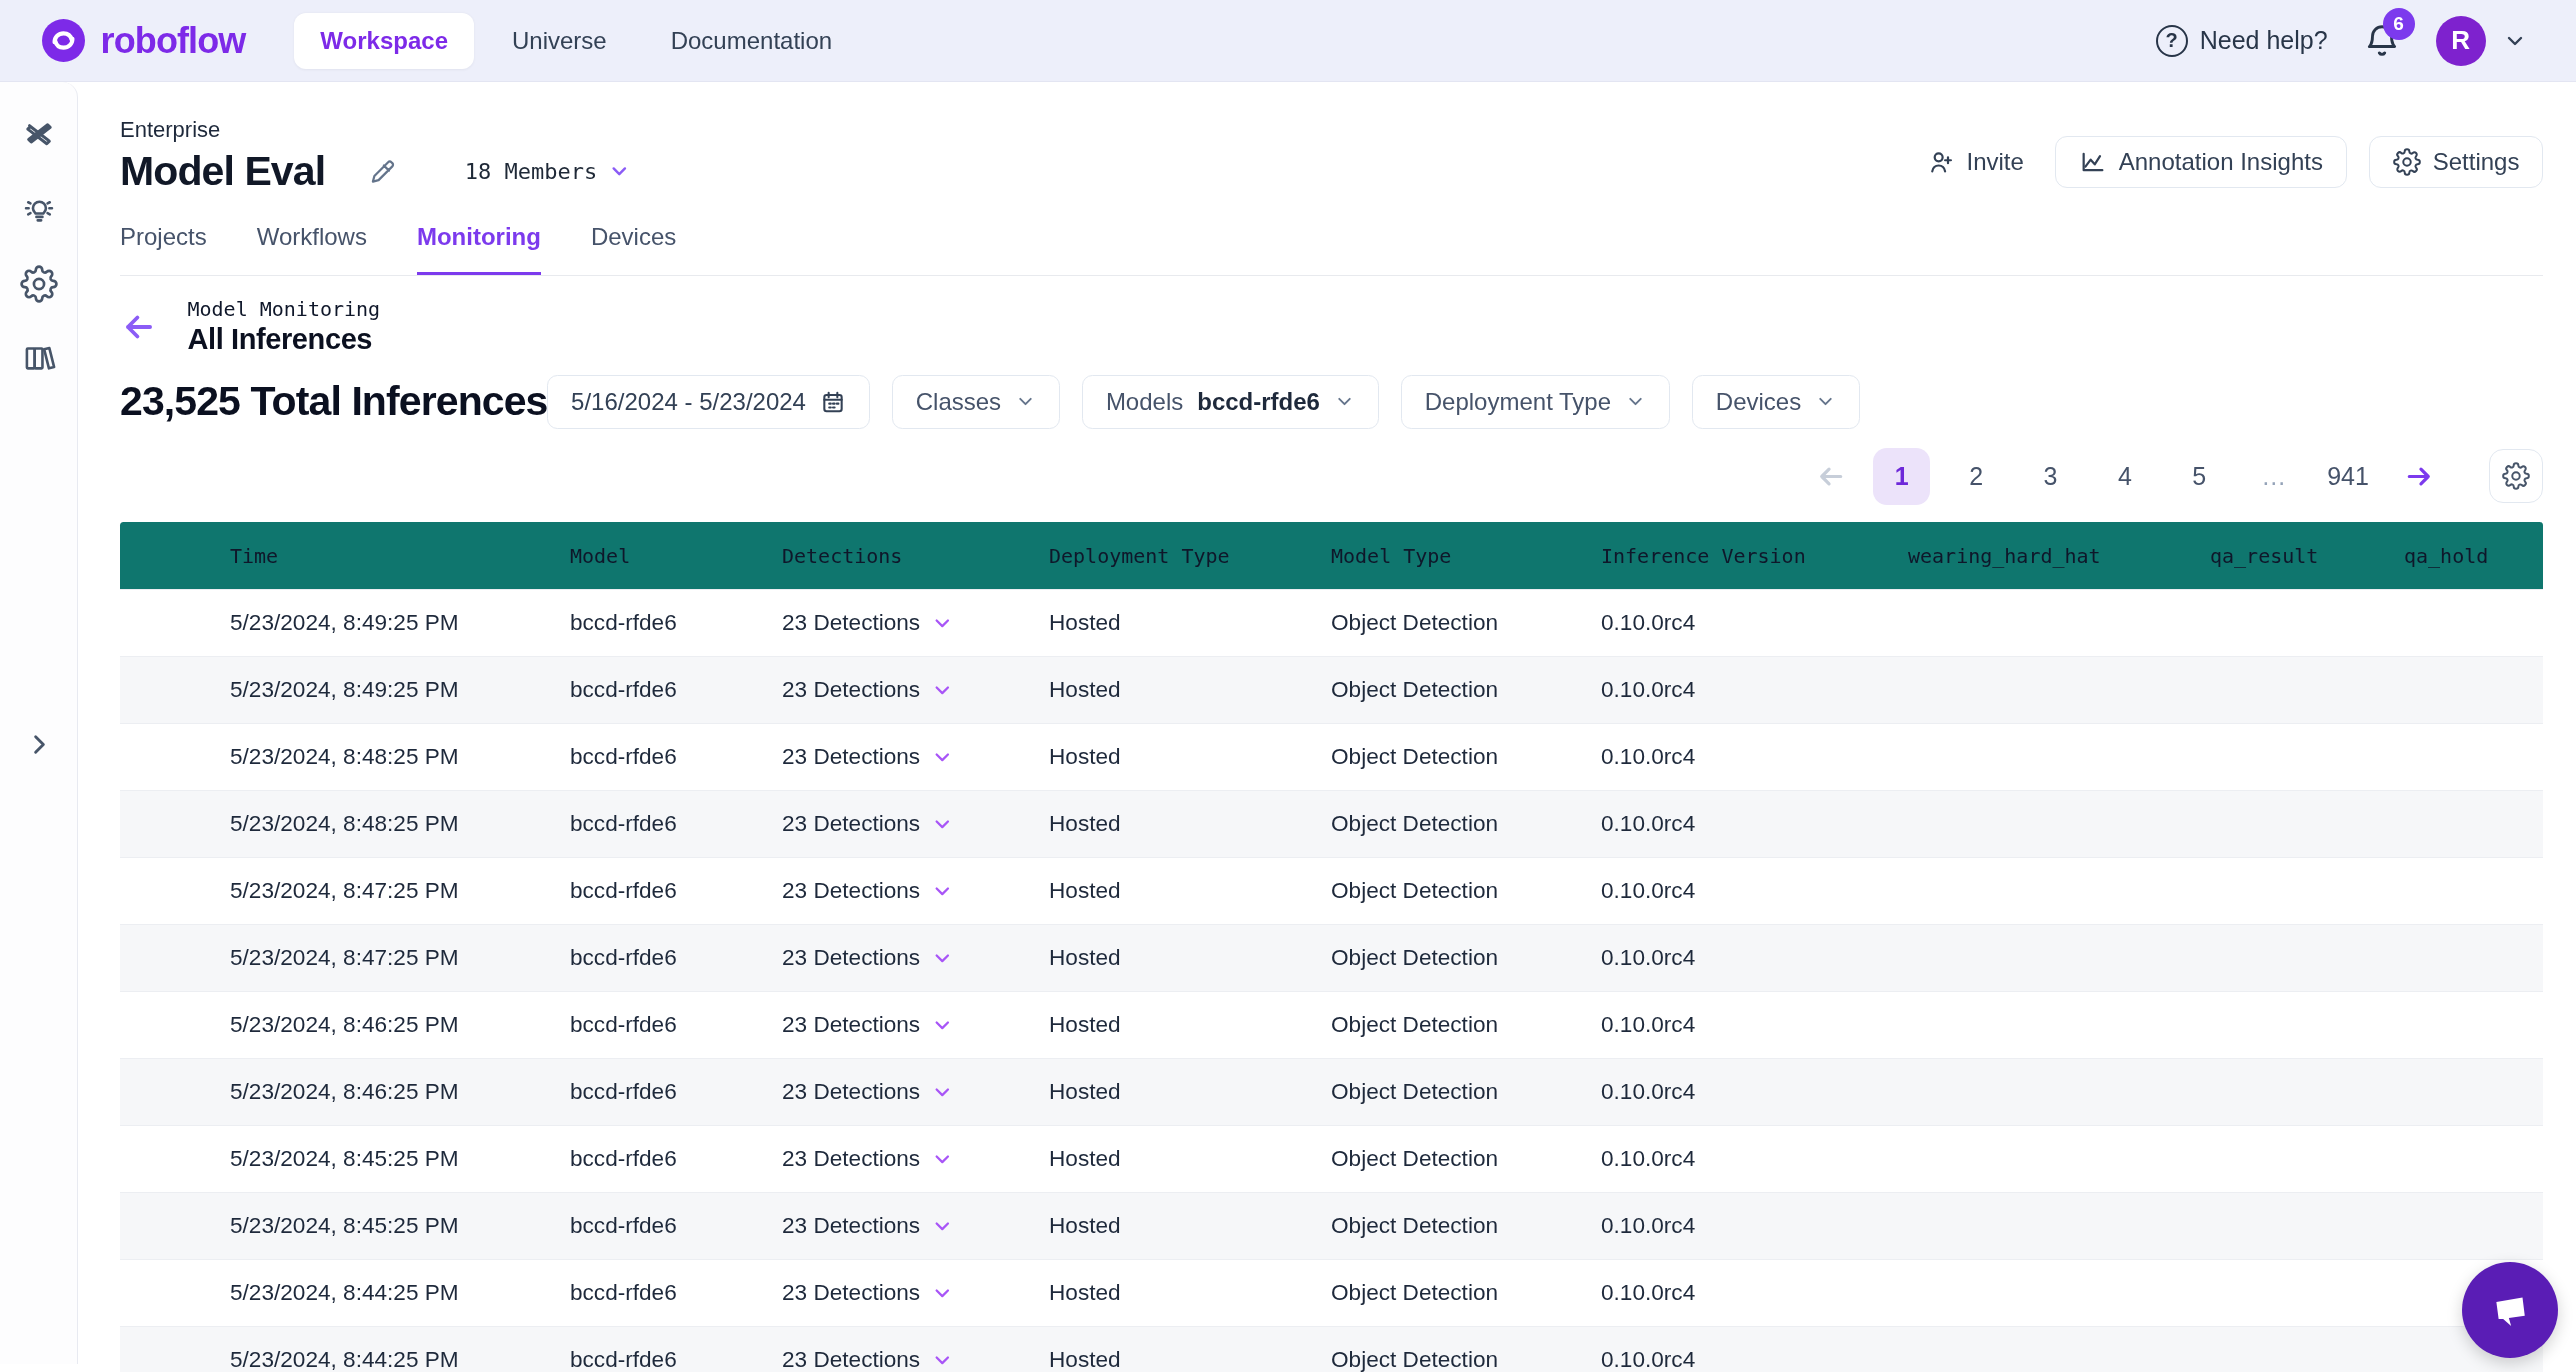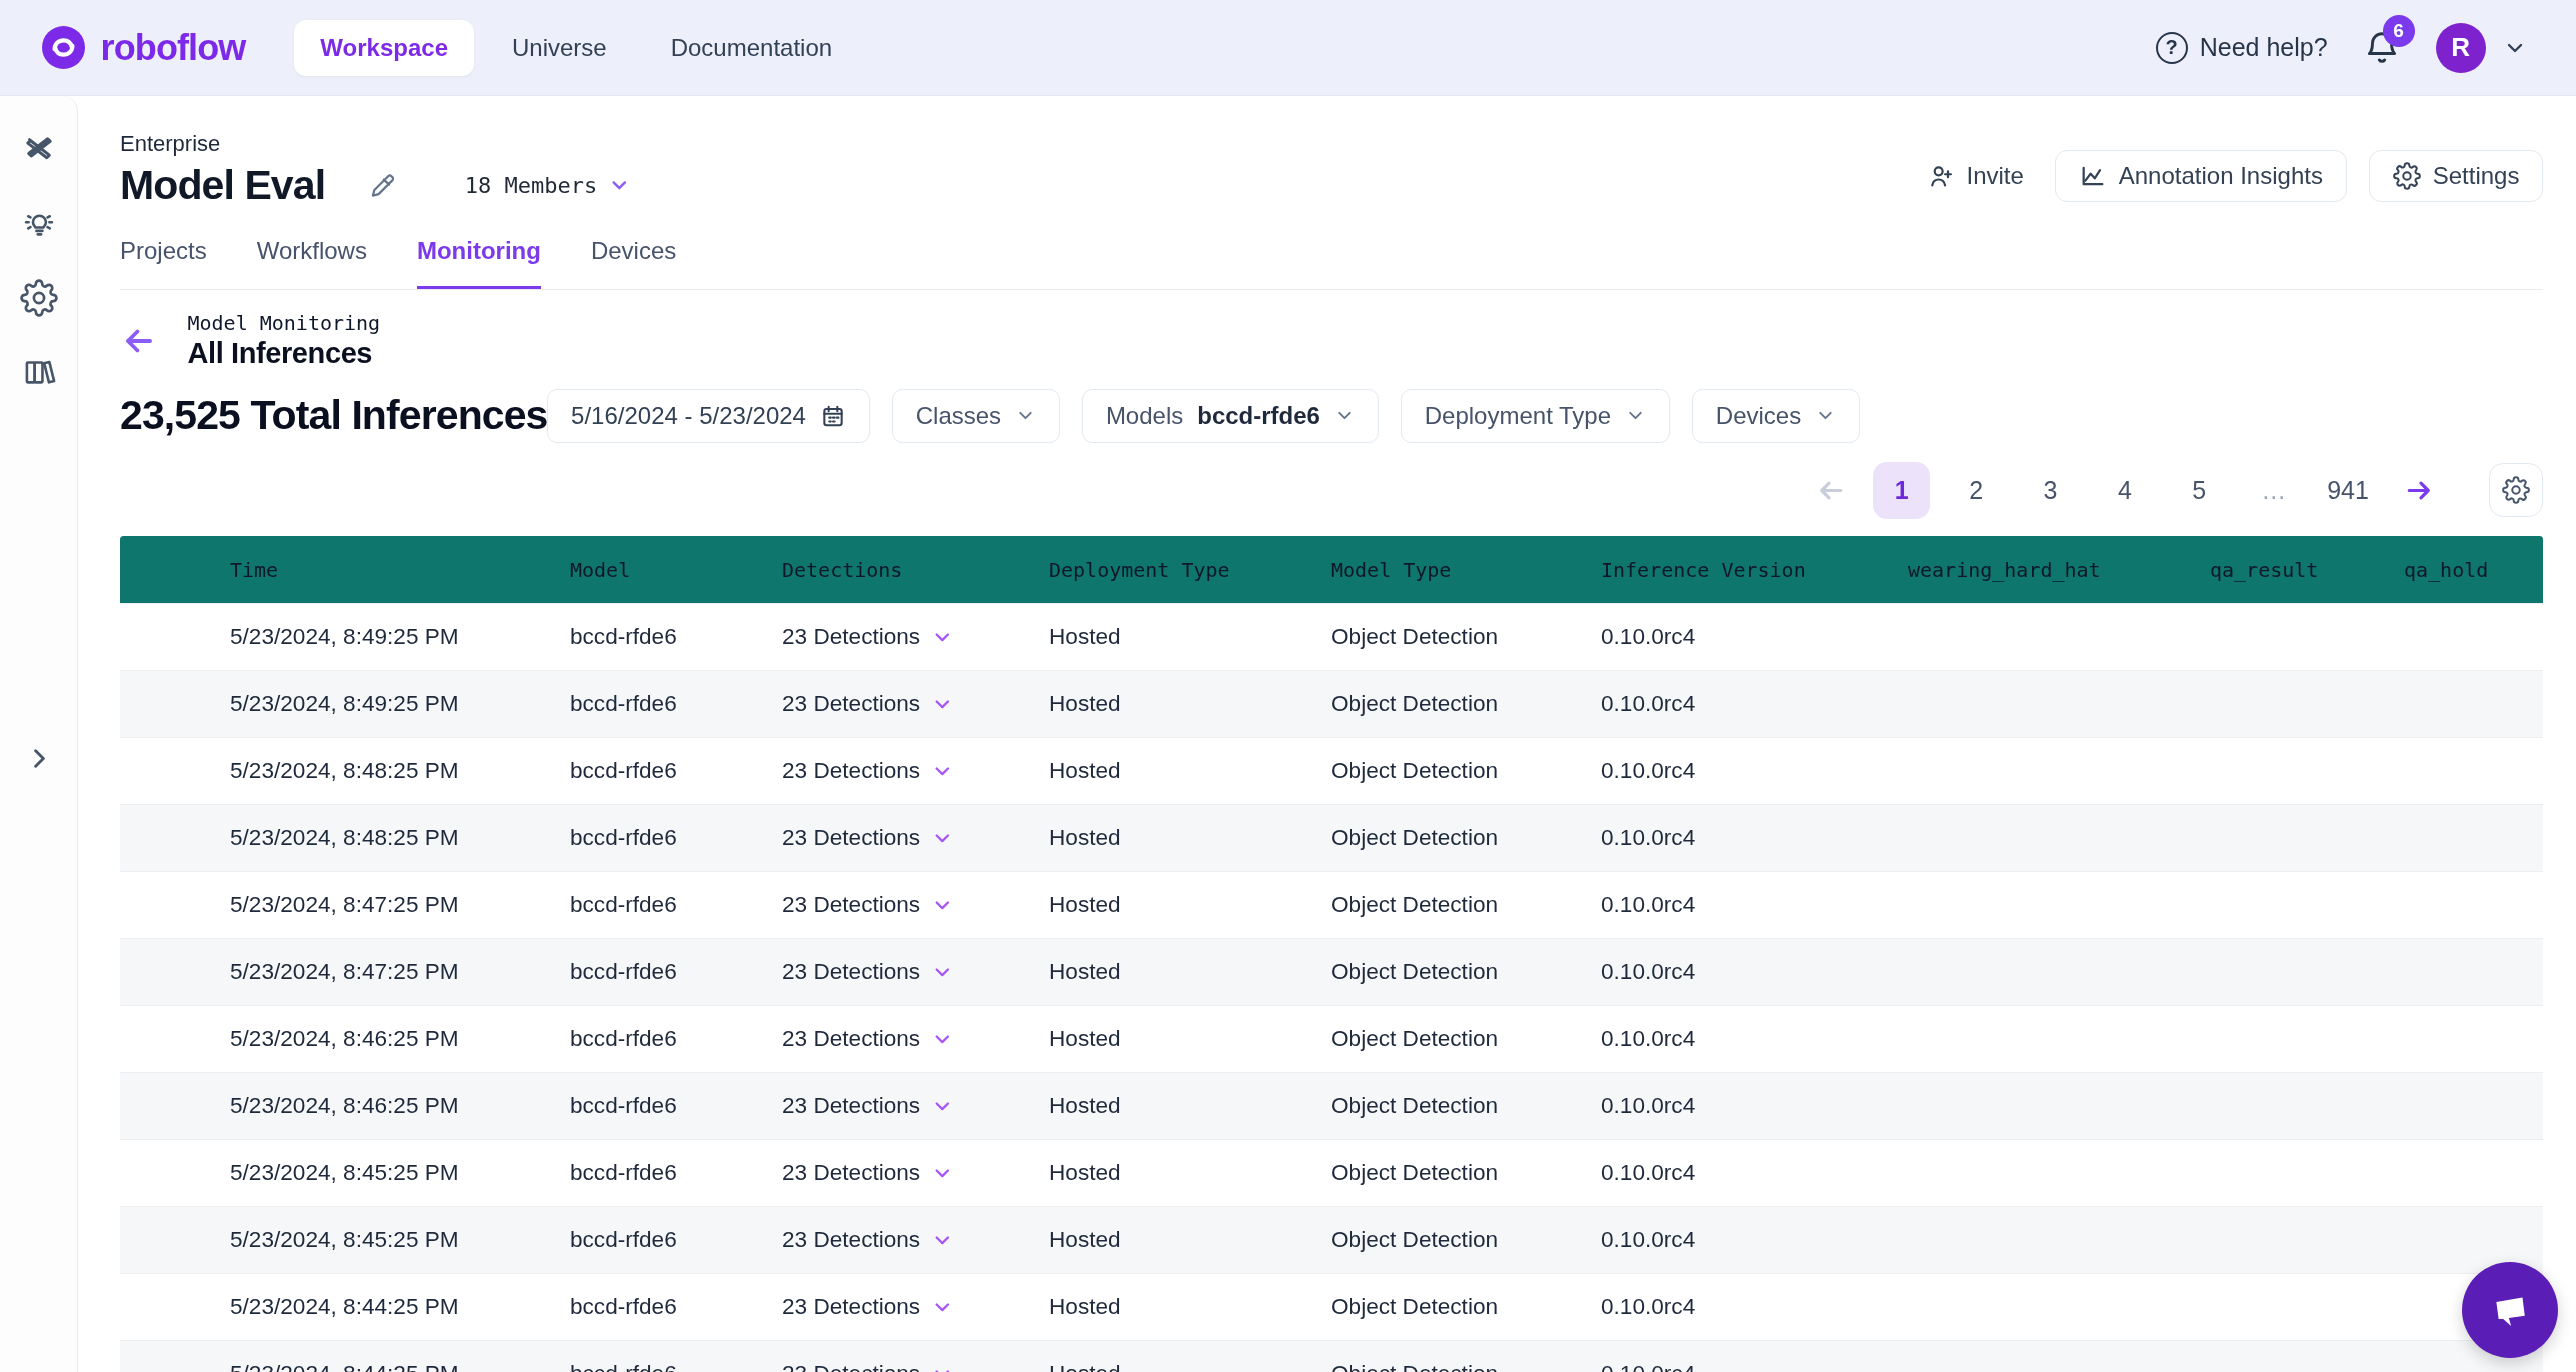--- a/index.html
+++ b/index.html
@@ -1,20 +1,20 @@
 <!DOCTYPE html>
 <html style="font-size:14px"><head>
 <meta charset="utf-8">
 <style>
   * { margin:0; padding:0; box-sizing:border-box; }
   html,body { width:2576px; height:1372px; overflow:hidden; }
   body { font-family:"Liberation Sans", sans-serif; background:#fff; color:#1e293b; position:relative; }
 
   
-  .topnav { height:96px; background:#edeffa; display:flex; align-items:center; justify-content:space-between; padding:0 49px 0 42px; border-bottom:0.9px solid #e3e5f2; }
+  .topnav { height:82px; background:#edeffa; display:flex; align-items:center; justify-content:space-between; padding:0 49px 0 42px; border-bottom:0.9px solid #e3e5f2; }
   .nav-left { display:flex; align-items:center; gap:49px; }
   .brand { display:flex; align-items:center; gap:15.6px; cursor:pointer; }
   .brand-word { font-size:36px; font-weight:800; color:#7d2ae8; letter-spacing:-0.9px; }
   .nav-links { display:flex; align-items:center; gap:12px; }
   .nav-link { font-size:24px; font-weight:500; color:#334155; padding:14px 26px; border-radius:12px; cursor:pointer; }
   .nav-link.active { background:#fff; color:#7d2ae8; font-weight:600; box-shadow:0 0.9px 2.6px rgba(30,41,59,.06); }
   .nav-right { display:flex; align-items:center; gap:35px; }
   .help { display:flex; align-items:center; gap:12px; font-size:25px; color:#283548; cursor:pointer; }
   .qmark { width:32px; height:32px; border:2.6px solid #283548; border-radius:50%; display:flex; align-items:center; justify-content:center; font-size:20px; font-weight:700; color:#283548; }
   .bell-wrap { position:relative; cursor:pointer; }

